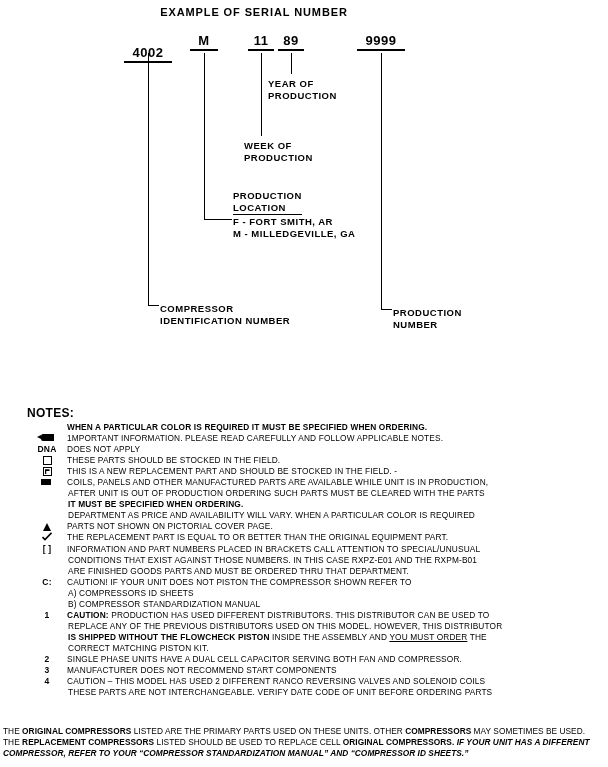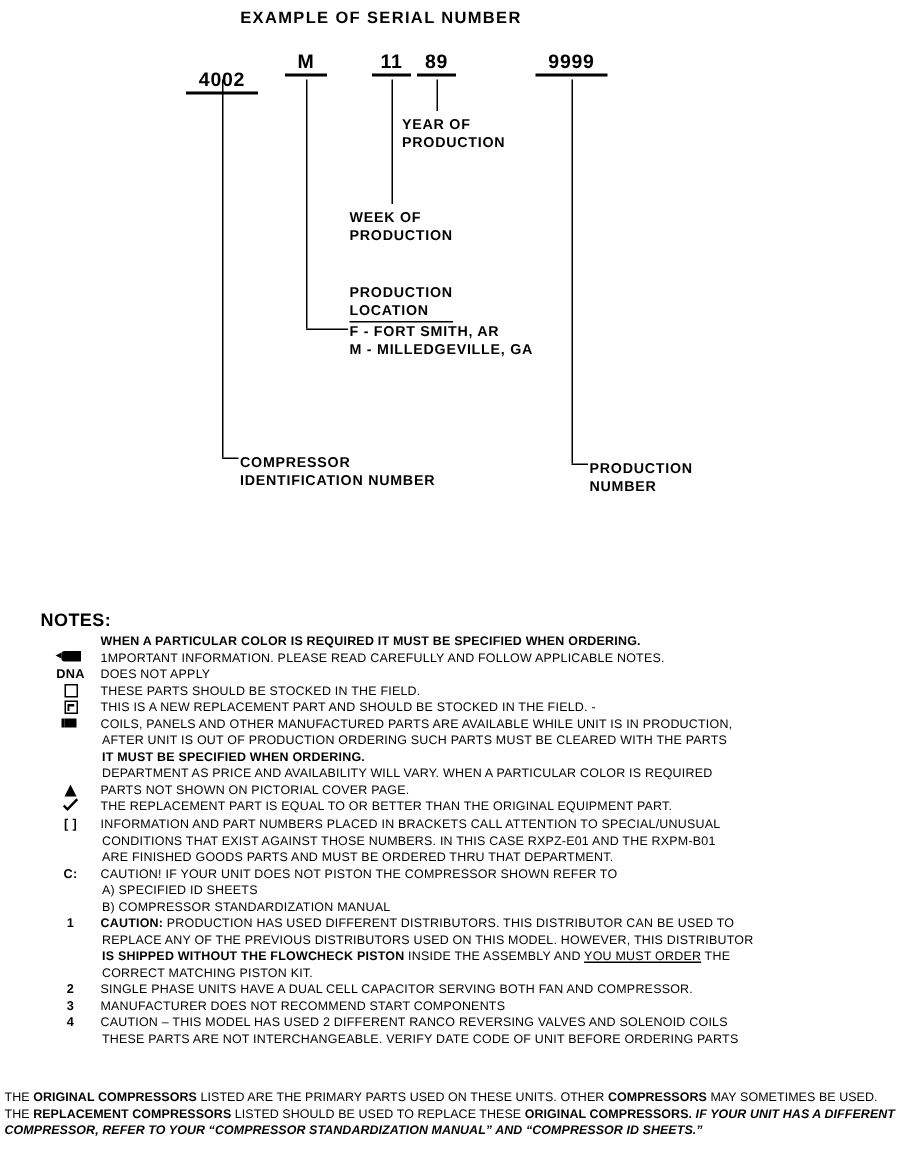--- a/index.html
+++ b/index.html
@@ -65,21 +65,21 @@
   
   .callout {
     position: absolute;
     font-size: 9.5px;
     font-weight: bold;
     line-height: 12px;
     letter-spacing: 0.5px;
     white-space: pre-line;
   }
   #cal-year { left: 268px; top: 78px; }
-  #cal-week { left: 233px; top: 140px; }
+  #cal-week { left: 244px; top: 140px; }
   #cal-loc  { left: 233px; top: 178px; }
   #cal-loc .loc-head {
     border-bottom: 1px solid #000;
     display: inline-block;
     padding-bottom: 0px;
   }
   #cal-loc .loc-list { margin-top: 1px; }
   #cal-comp { left: 160px; top: 303px; }
   #cal-prod { left: 393px; top: 307px; }
 
@@ -313,21 +313,21 @@
         <div class="note-body">
           <div>INFORMATION AND PART NUMBERS PLACED IN BRACKETS CALL ATTENTION TO SPECIAL/UNUSUAL</div>
           <div class="sub">CONDITIONS THAT EXIST AGAINST THOSE NUMBERS. IN THIS CASE RXPZ-E01 AND THE RXPM-B01</div>
           <div class="sub">ARE FINISHED GOODS PARTS AND MUST BE ORDERED THRU THAT DEPARTMENT.</div>
         </div>
       </div>
       <div class="note-row">
         <div class="note-sym">C:</div>
         <div class="note-body">
           <div>CAUTION! IF YOUR UNIT DOES NOT PISTON THE COMPRESSOR SHOWN REFER TO</div>
-          <div class="sub">A) SPECIFIED ID SHEETS</div>
+          <div class="sub">A) COMPRESSORS ID SHEETS</div>
           <div class="sub">B) COMPRESSOR STANDARDIZATION MANUAL</div>
         </div>
       </div>
       <div class="note-row">
         <div class="note-sym">1</div>
         <div class="note-body">
           <div><span class="b">CAUTION:</span><span> PRODUCTION HAS USED DIFFERENT DISTRIBUTORS. THIS DISTRIBUTOR CAN BE USED TO</span></div>
           <div class="sub">REPLACE ANY OF THE PREVIOUS DISTRIBUTORS USED ON THIS MODEL. HOWEVER, THIS DISTRIBUTOR</div>
           <div class="sub"><span class="b">IS SHIPPED WITHOUT THE FLOWCHECK PISTON</span><span> INSIDE THE ASSEMBLY AND </span><span class="u">YOU MUST ORDER</span><span> THE</span></div>
           <div class="sub">CORRECT MATCHING PISTON KIT.</div>
@@ -353,18 +353,18 @@
         </div>
       </div>
     </div>
 </div>
 
 <div id="footer-note">
   <div>
     <span>THE </span><span class="b">ORIGINAL COMPRESSORS</span><span> LISTED ARE THE PRIMARY PARTS USED ON THESE UNITS. OTHER </span><span class="b">COMPRESSORS</span><span> MAY SOMETIMES BE USED.</span>
   </div>
   <div>
-    <span>THE </span><span class="b">REPLACEMENT COMPRESSORS</span><span> LISTED SHOULD BE USED TO REPLACE THESE </span><span class="b">ORIGINAL COMPRESSORS.</span><span class="it"> IF YOUR UNIT HAS A DIFFERENT</span>
+    <span>THE </span><span class="b">REPLACEMENT COMPRESSORS</span><span> LISTED SHOULD BE USED TO REPLACE CELL </span><span class="b">ORIGINAL COMPRESSORS.</span><span class="it"> IF YOUR UNIT HAS A DIFFERENT</span>
   </div>
   <div>
     <span class="it">COMPRESSOR, REFER TO YOUR “COMPRESSOR STANDARDIZATION MANUAL” AND “COMPRESSOR ID SHEETS.”</span>
   </div>
 </div>
 
 </body></html>

